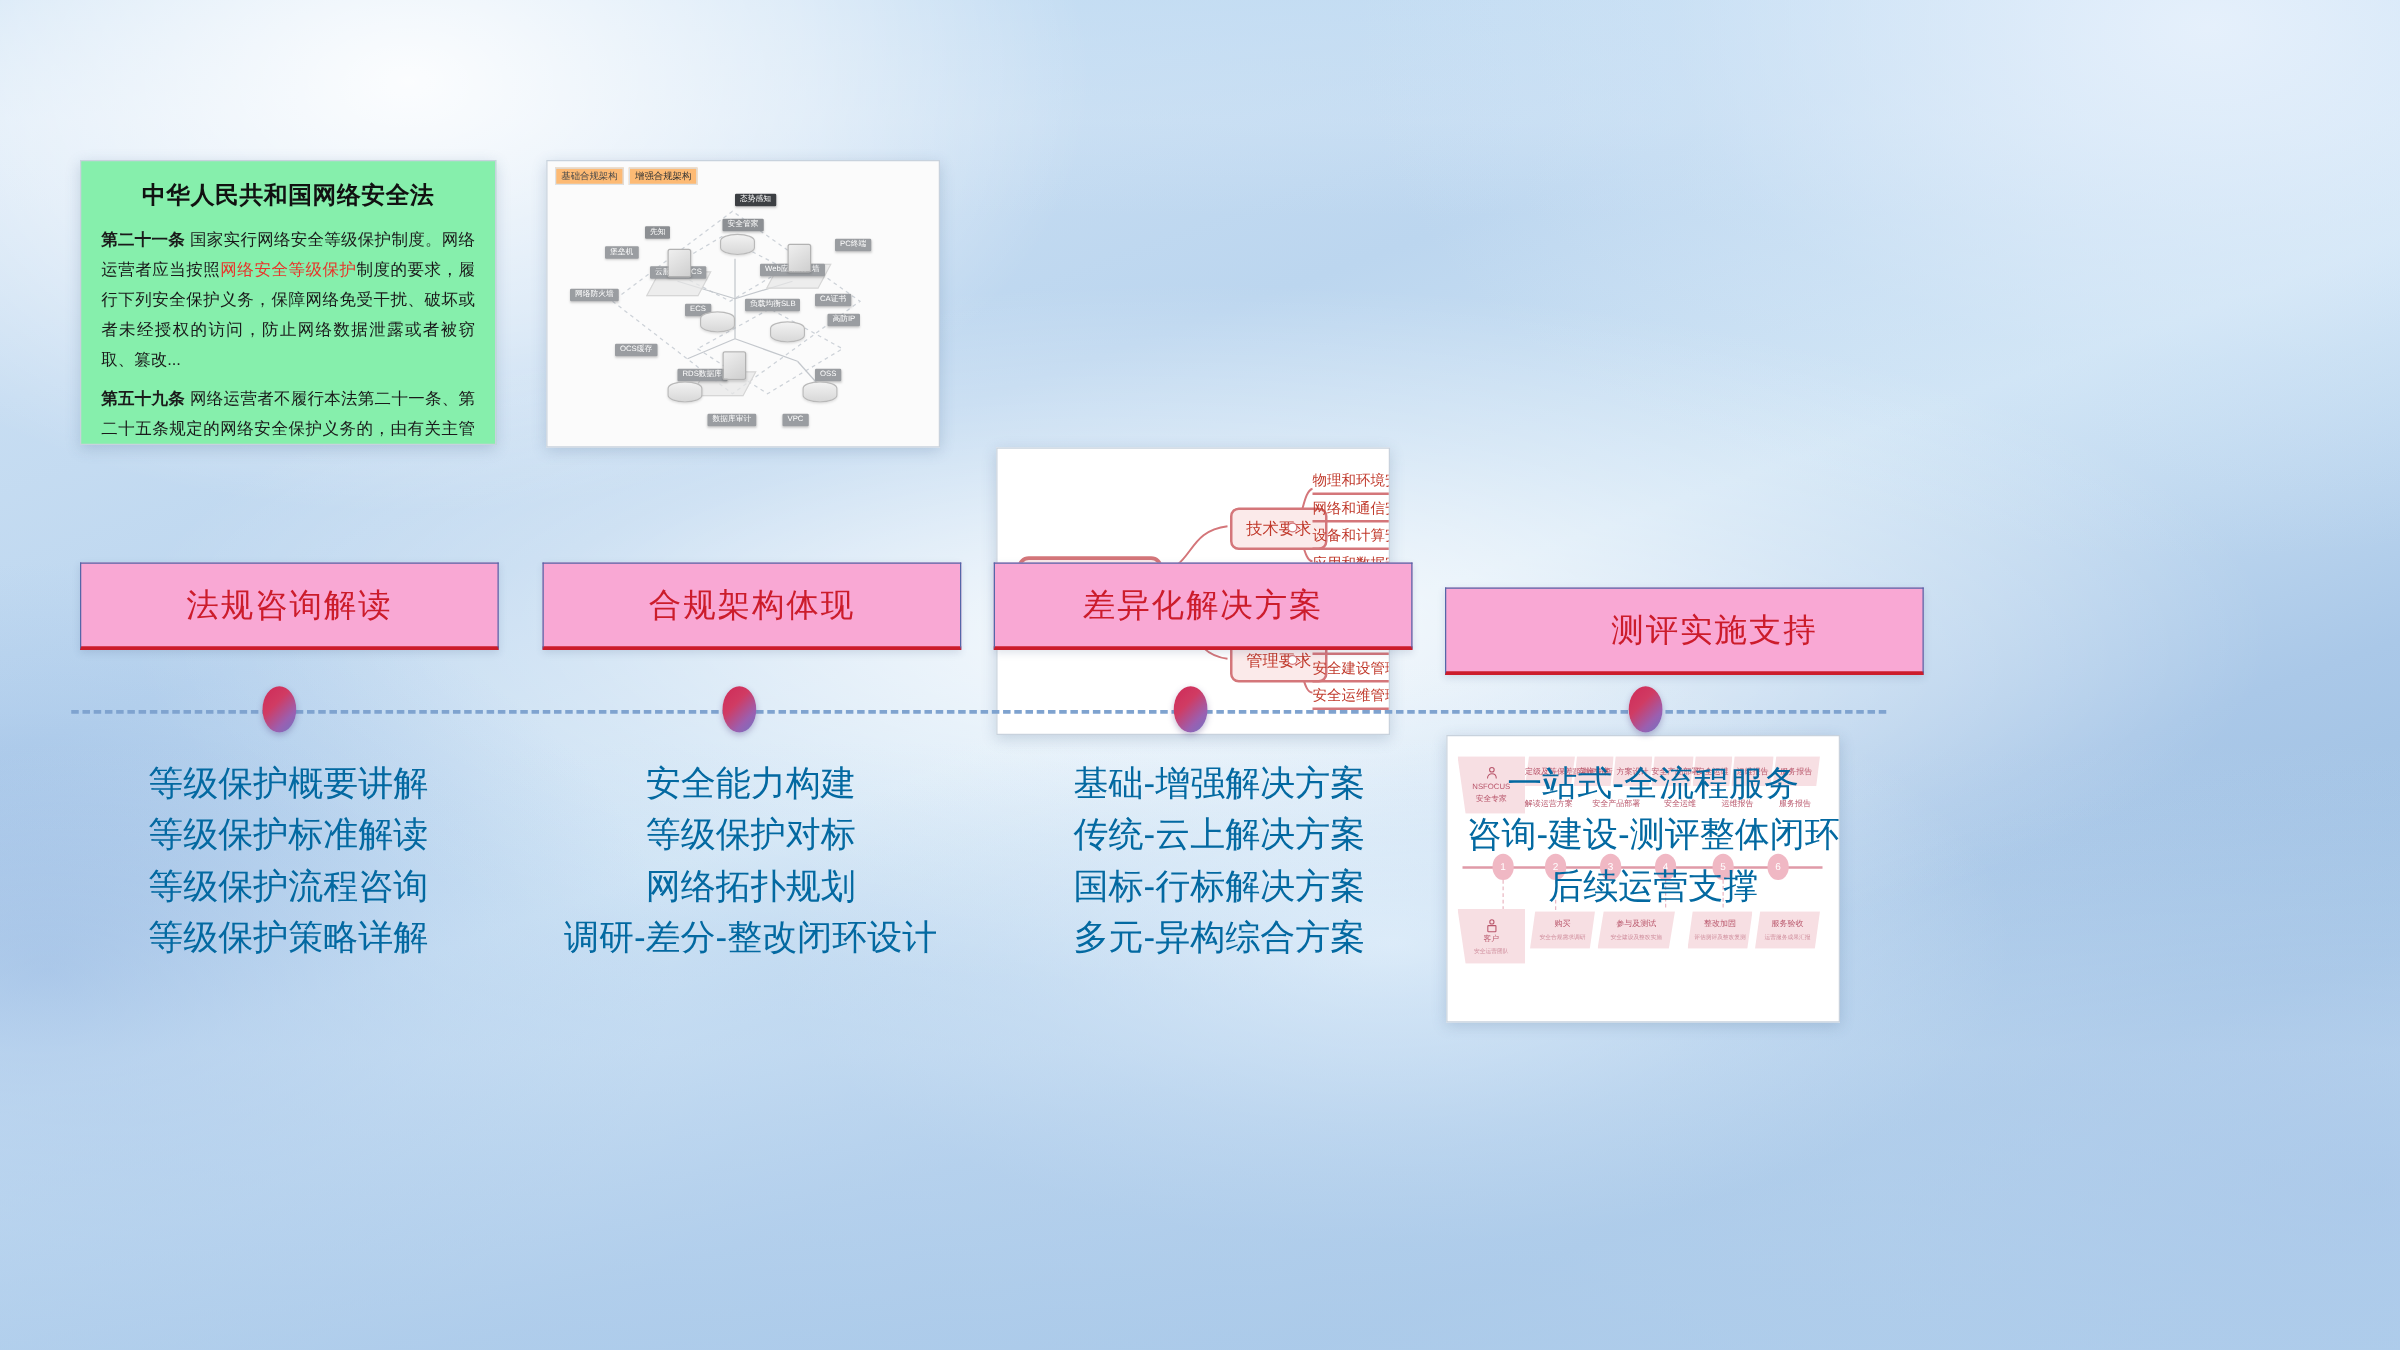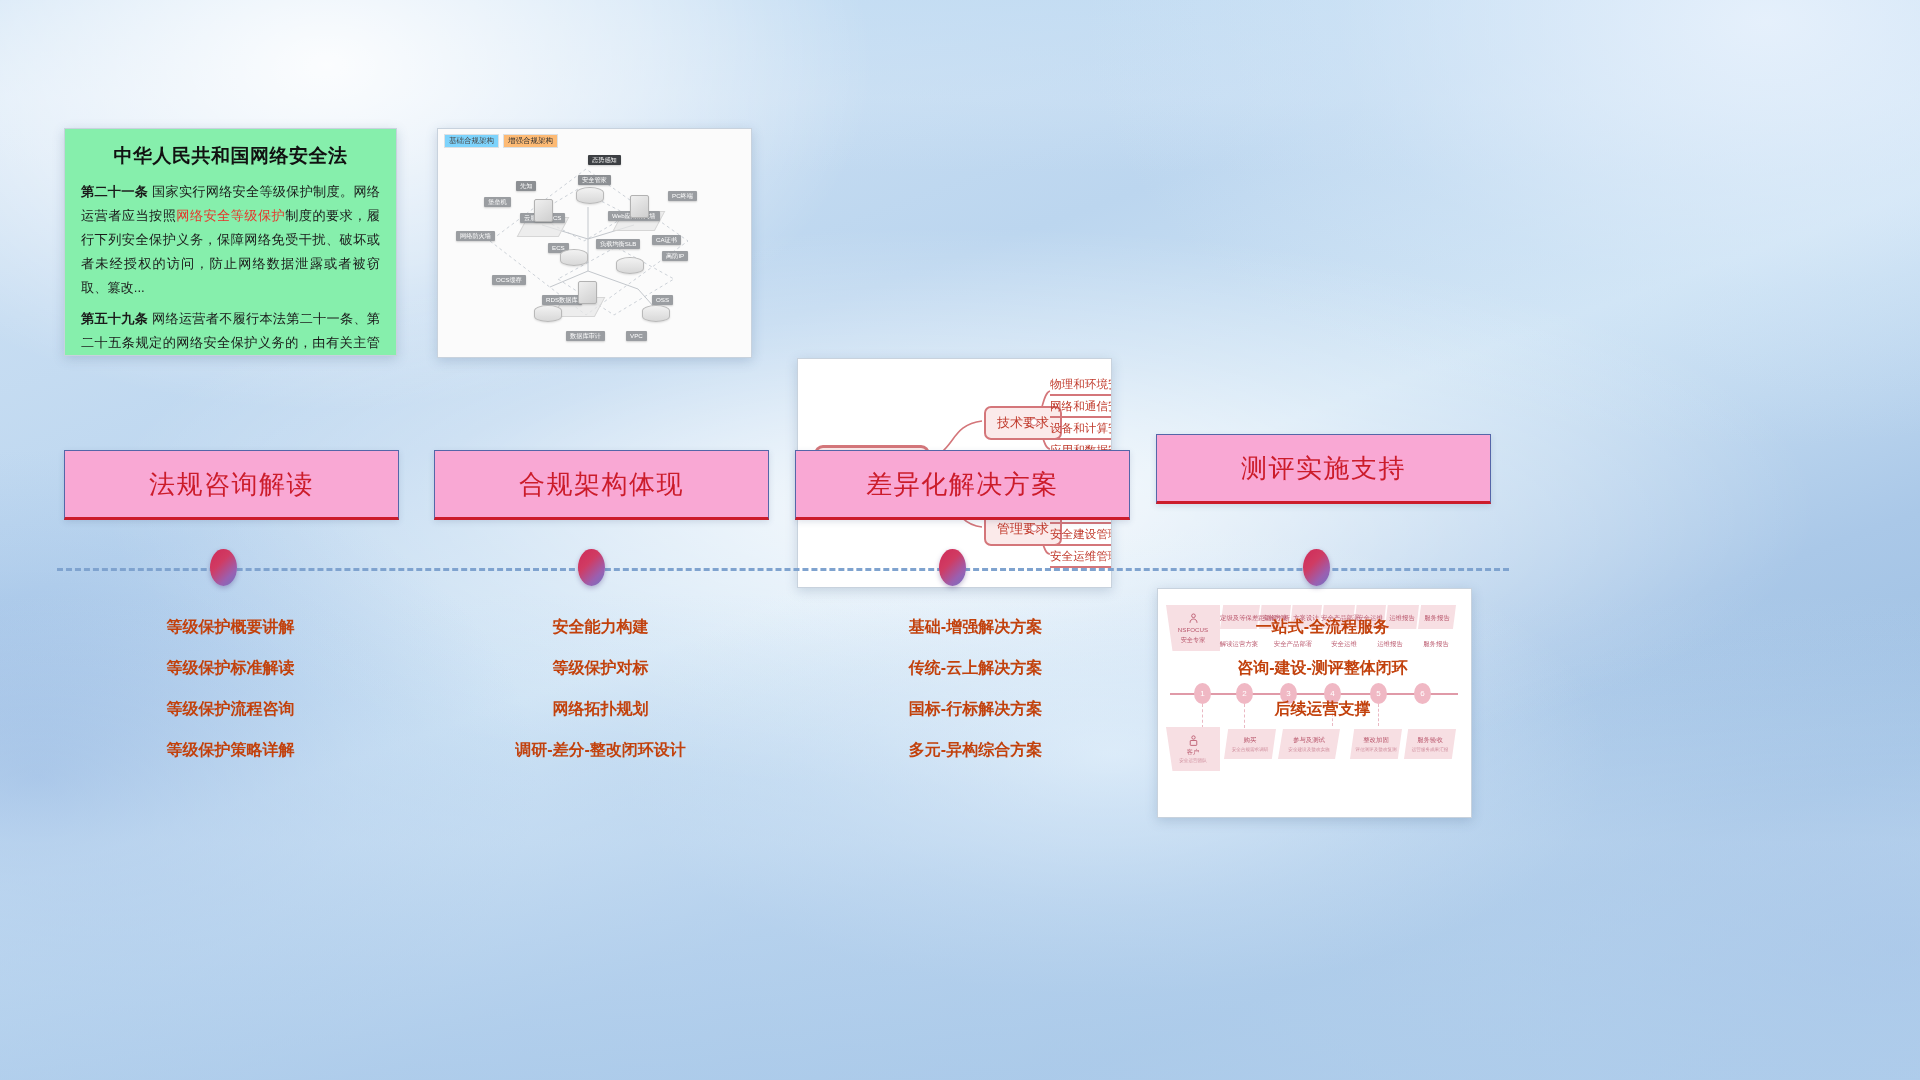--- a/index.html
+++ b/index.html
@@ -59,21 +59,21 @@
     font-size:13.2px;line-height:24px;color:#1a1a1a;text-align:justify;
     margin-bottom:7px;
   }
   .law-p b{font-weight:bold;}
   .law-p .red{color:#e8342a;}
 
   
   .arch{position:relative;background:#fbfbfb;}
   .arch-tabs{position:absolute;left:6px;top:5px;display:flex;gap:4px;}
   .arch-tab{
-    font-size:7.5px;color:#4a4a4a;background:#7dd3fc;border:1px solid #dde1e4;
+    font-size:7.5px;color:#4a4a4a;background:#fdba74;border:1px solid #dde1e4;
     padding:2px 4px;white-space:nowrap;line-height:1;
   }
   .arch-tab.active{background:#fdba74;color:#333;}
   .node{
     position:absolute;background:#8c8f93;color:#fff;font-size:6.2px;
     padding:2px 4px;white-space:nowrap;border-radius:1px;line-height:1;
     box-shadow:0 1px 2px rgba(0,0,0,.18);
   }
   .node.dark{background:#3c3f43;}
   .node.lt{background:#9a9da1;}
@@ -165,21 +165,21 @@
   }
   .tl-dot{
     position:absolute;width:27px;height:37px;border-radius:50%;
     background:linear-gradient(135deg,#cf2a57 0%,#d03b63 38%,#9b5fb0 72%,#6f74c4 100%);
     box-shadow:0 2px 5px rgba(80,60,130,.35);
   }
 
   
   .list{position:absolute;text-align:center;}
   .list-item{
-    font-size:16px;color:#c2410c;line-height:41px;white-space:nowrap;font-weight:bold;
+    font-size:28px;color:#0369a1;line-height:41px;white-space:nowrap;
   }
 </style>
 </head>
 <body>
 
 <div class="bg bg-base"></div>
 <div class="bg bg-top-strip"></div>
 <div class="bg bg-glow-tl"></div>
 <div class="bg bg-glow-tr"></div>
 <div class="bg bg-glow-mid"></div>
@@ -365,21 +365,21 @@
 
 <div class="headline" style="left:64px;top:450px;width:333px;">
   <span>法规咨询解读</span>
 </div>
 <div class="headline" style="left:434px;top:450px;width:333px;">
   <span>合规架构体现</span>
 </div>
 <div class="headline" style="left:795px;top:450px;width:333px;">
   <span>差异化解决方案</span>
 </div>
-<div class="headline" style="left:1156px;top:434px;width:333px;">
+<div class="headline" style="left:1156px;top:470px;width:333px;padding-left:48px;">
   <span>测评实施支持</span>
 </div>
 
 <div class="tl-line"></div>
 <div class="tl-dot" style="left:210px;top:549px;"></div>
 <div class="tl-dot" style="left:578px;top:549px;"></div>
 <div class="tl-dot" style="left:939px;top:549px;"></div>
 <div class="tl-dot" style="left:1303px;top:549px;"></div>
 
 <div class="list" style="left:64px;top:606px;width:333px;">

